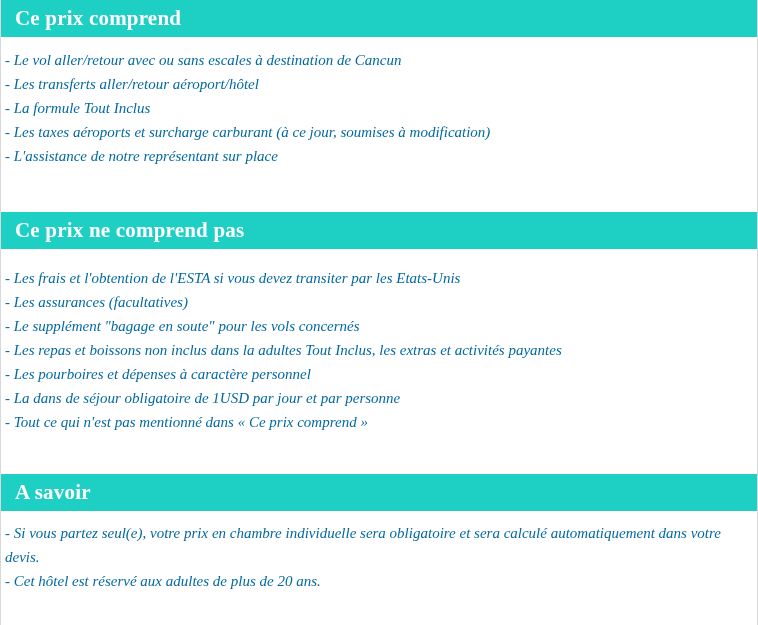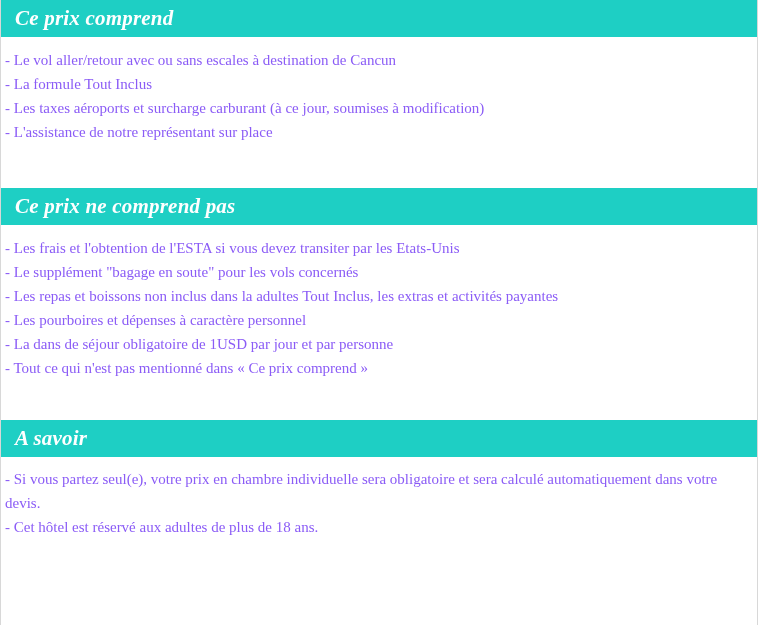--- a/index.html
+++ b/index.html
@@ -30,91 +30,93 @@
     background: #1ecfc4;
     color: #ffffff;
     height: 37px;
     display: flex;
     align-items: center;
     padding-left: 14px;
     box-sizing: border-box;
   }
   .section-header .title {
     font-family: "Liberation Serif", serif;
-    font-style: italic;
     font-weight: bold;
     font-size: 21px;
     line-height: 21px;
     letter-spacing: 0.2px;
     color: #ffffff;
   }
   .section-body {
     padding: 10px 0 0 2px;
   }
   .line {
     font-family: "Liberation Serif", serif;
+    font-style: italic;
     font-size: 15px;
     line-height: 24px;
-    color: #8b5cf6;
+    color: #0369a1;
     padding-left: 2px;
     white-space: pre-wrap;
   }
   .spacer-1 { height: 44px; }
   .spacer-2 { height: 40px; }
   .body-1 { padding-top: 11px; }
-  .body-2 { padding-top: 11px; }
+  .body-2 { padding-top: 17px; }
   .body-3 { }
   .line-wrap {
     max-width: 748px;
   }
 </style>
 </head>
 <body>
 
 <div class="page">
 
   <div class="section">
     <div class="section-header">
       <span class="title">Ce prix comprend</span>
     </div>
     <div class="section-body body-1">
       <div class="line-wrap">
         <div class="line">- Le vol aller/retour avec ou sans escales à destination de Cancun</div>
+        <div class="line">- Les transferts aller/retour aéroport/hôtel</div>
         <div class="line">- La formule Tout Inclus</div>
         <div class="line">- Les taxes aéroports et surcharge carburant (à ce jour, soumises à modification)</div>
         <div class="line">- L'assistance de notre représentant sur place</div>
       </div>
     </div>
   </div>
 
   <div class="spacer-1"></div>
 
   <div class="section">
     <div class="section-header">
       <span class="title">Ce prix ne comprend pas</span>
     </div>
     <div class="section-body body-2">
       <div class="line-wrap">
         <div class="line">- Les frais et l'obtention de l'ESTA si vous devez transiter par les Etats-Unis</div>
+        <div class="line">- Les assurances (facultatives)</div>
         <div class="line">- Le supplément "bagage en soute" pour les vols concernés</div>
         <div class="line">- Les repas et boissons non inclus dans la adultes Tout Inclus, les extras et activités payantes</div>
         <div class="line">- Les pourboires et dépenses à caractère personnel</div>
         <div class="line">- La dans de séjour obligatoire de 1USD par jour et par personne</div>
         <div class="line">- Tout ce qui n'est pas mentionné dans « Ce prix comprend »</div>
       </div>
     </div>
   </div>
 
   <div class="spacer-2"></div>
 
   <div class="section">
     <div class="section-header">
       <span class="title">A savoir</span>
     </div>
     <div class="section-body body-3">
       <div class="line-wrap">
         <div class="line">- Si vous partez seul(e), votre prix en chambre individuelle sera obligatoire et sera calculé automatiquement dans votre devis.</div>
-        <div class="line">- Cet hôtel est réservé aux adultes de plus de 18 ans.</div>
+        <div class="line">- Cet hôtel est réservé aux adultes de plus de 20 ans.</div>
       </div>
     </div>
   </div>
 
 </div>
 
 </body></html>

